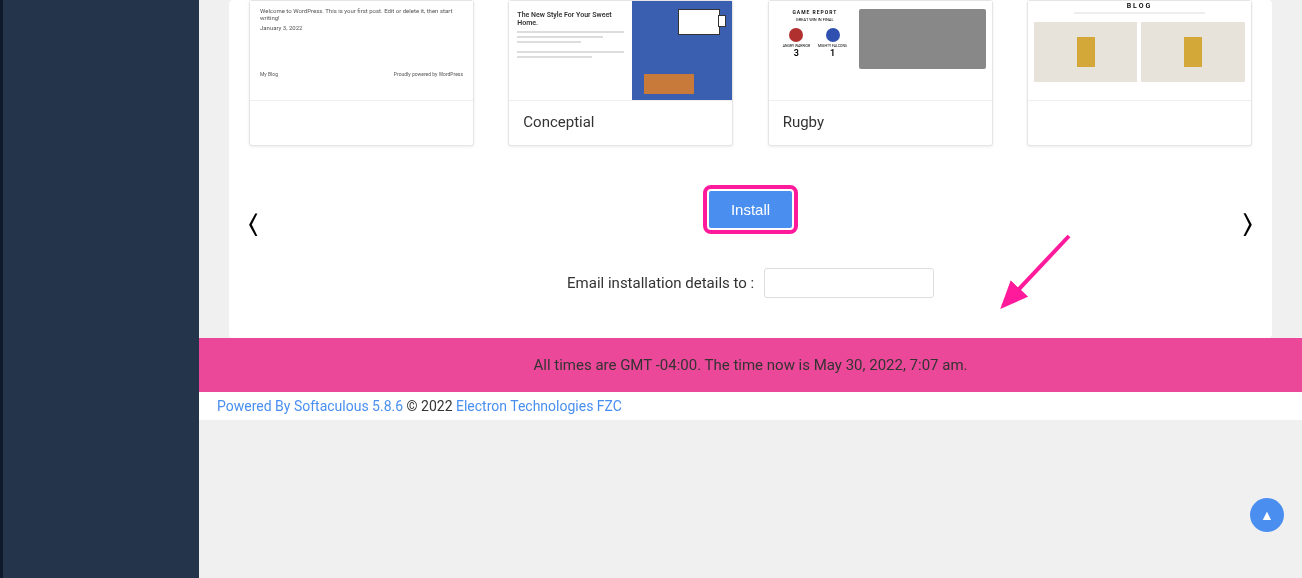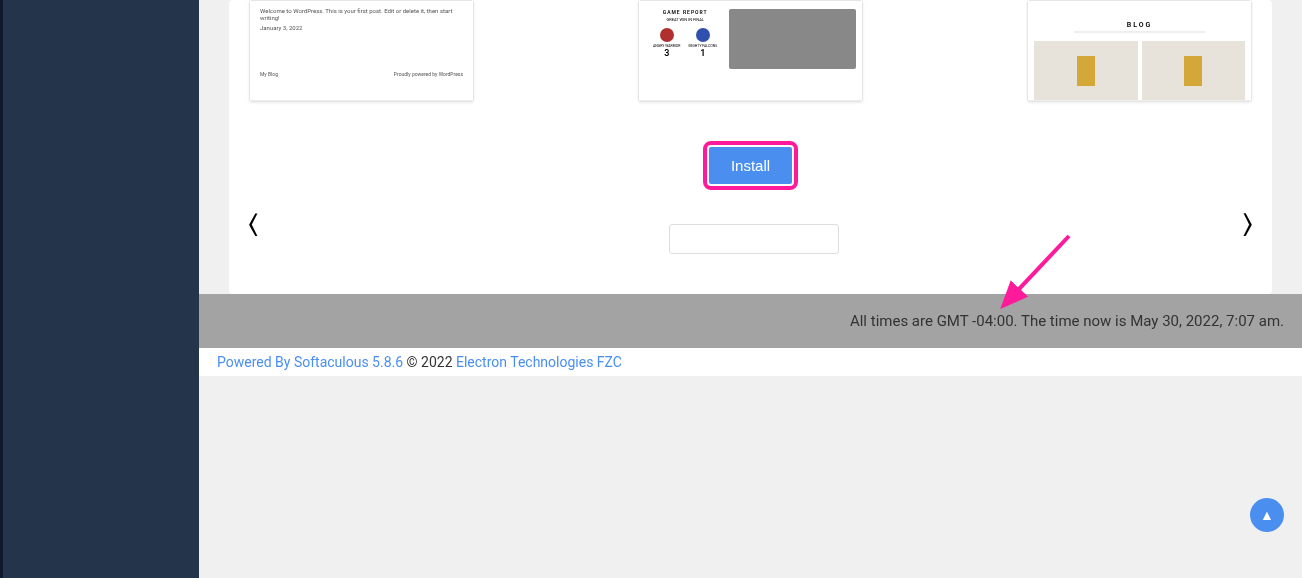--- a/index.html
+++ b/index.html
@@ -112,25 +112,25 @@
   }
   .email-input {
     border: 1px solid #ddd;
     border-radius: 3px;
     padding: 6px 8px;
     width: 170px;
     margin-left: 6px;
     font-size: 14px;
   }
   .times-bar {
-    text-align: right;
+    text-align: center;
     font-size: 15px;
     color: #333;
     padding: 18px 18px;
-    background: #a3a3a3;
+    background: #ec4899;
   }
   .footer {
     padding: 6px 18px;
     font-size: 14px;
     background: #fff;
   }
   .footer a { color: #4a8ff0; text-decoration: none; }
   .footer .copy { color: #333; }
   .scroll-top {
     position: absolute;
@@ -159,21 +159,21 @@
   .t2-left { width:55%; padding:10px 8px; }
   .t2-left .h { font-size:7px; color:#333; font-weight:600; line-height:1.2; }
   .t2-left .p { height:2px; background:#ddd; margin:3px 0; }
   .t2-right { width:45%; background:#3a5fb0; position:relative; }
   .t2-frame { position:absolute; background:#fff; border:1px solid #333; }
   .t3 { padding:4px 6px; font-size:5px; text-align:center; }
   .t3-row { display:flex; gap:4px; margin-top:4px; }
   .t3-col { flex:1; }
   .t3-logo { width:14px; height:14px; border-radius:50%; margin:2px auto; }
   .t3-img { width:60%; height:60px; background:#888; border-radius:2px; margin-left:auto; }
-  .t4 { text-align:center; padding:20px 6px; }
+  .t4 { text-align:center; padding:1px 6px; }
   .t4-h { font-size:7px; letter-spacing:2px; font-weight:600; }
   .t4-row { display:flex; gap:4px; margin-top:8px; }
   .t4-img { flex:1; height:60px; background:#e8e3da; position:relative; }
   .t4-bottle { position:absolute; left:50%; top:50%; width:18px; height:30px; background:#d4a838; transform:translate(-50%,-50%); }
 </style>
 </head>
 <body>
 
 <div class="layout">
   <div class="sidebar"></div>
@@ -187,20 +187,42 @@
           <div class="theme-thumb t1">
             <div>Welcome to WordPress. This is your first post. Edit or delete it, then start writing!</div>
             <div style="margin-top:3px;">January 3, 2022</div>
             <div class="end">
               <span>My Blog</span>
               <span>Proudly powered by WordPress</span>
             </div>
           </div>
         </div>
 
+        <div class="theme-card">
+          <div class="theme-thumb">
+            <div class="t2-split">
+              <div class="t2-left">
+                <div class="h">The New Style For Your Sweet Home.</div>
+                <div class="p"></div>
+                  <div class="p" style="width:80%"></div>
+                  <div class="p" style="width:60%"></div>
+                <div class="p" style="margin-top:8px"></div>
+                  <div class="p" style="width:70%"></div>
+              </div>
+              <div class="t2-right">
+                <div class="t2-frame" style="top:8px; right:12px; width:42px; height:26px;"></div>
+                <div class="t2-frame" style="top:14px; right:6px; width:8px; height:12px;"></div>
+                <div style="position:absolute; bottom:6px; left:12px; width:50px; height:20px; background:#c77a3a;"></div>
+              </div>
+            </div>
+          </div>
+          <div class="theme-caption">
+            <div class="theme-title">Conceptial</div>
+          </div>
+        </div>
 
         <div class="theme-card">
           <div class="theme-thumb t3">
             <div class="t3-row">
               <div class="t3-col">
                 <div style="font-weight:600; letter-spacing:1px;">GAME REPORT</div>
                 <div style="font-size:4px; margin-top:2px;">GREAT WIN IN FINAL</div>
                 <div style="display:flex; gap:8px; justify-content:center; margin-top:4px;">
                   <div>
                     <div class="t3-logo" style="background:#b03030;"></div>
@@ -210,20 +232,23 @@
                   <div>
                     <div class="t3-logo" style="background:#3050b0;"></div>
                     <div style="font-size:3.5px;">MIGHTY FALCONS</div>
                     <div style="font-size:9px; font-weight:600;">1</div>
                   </div>
                 </div>
               </div>
               <div class="t3-img"></div>
             </div>
           </div>
+          <div class="theme-caption">
+            <div class="theme-title">Rugby</div>
+          </div>
         </div>
 
         <div class="theme-card">
           <div class="theme-thumb t4">
             <div class="t4-h">BLOG</div>
             <div style="height:2px; background:#eee; margin:2px 40px;"></div>
             <div class="t4-row">
               <div class="t4-img">
                   <div class="t4-bottle"></div>
                 </div>
@@ -238,20 +263,21 @@
 
       <div class="nav-arrow nav-prev">‹</div>
       <div class="nav-arrow nav-next">›</div>
 
 
       <div class="install-row">
         <button class="install-btn">Install</button>
       </div>
 
       <div class="email-row">
+        <span>Email installation details to :</span>
         <input class="email-input" type="text" style="">
       </div>
     </div>
 
     <div class="times-bar">All times are GMT -04:00. The time now is May 30, 2022, 7:07 am.</div>
 
     <div class="footer">
       <a href="#">Powered By Softaculous 5.8.6</a><span class="copy"> © 2022 </span><a href="#">Electron Technologies FZC</a>
     </div>
 

